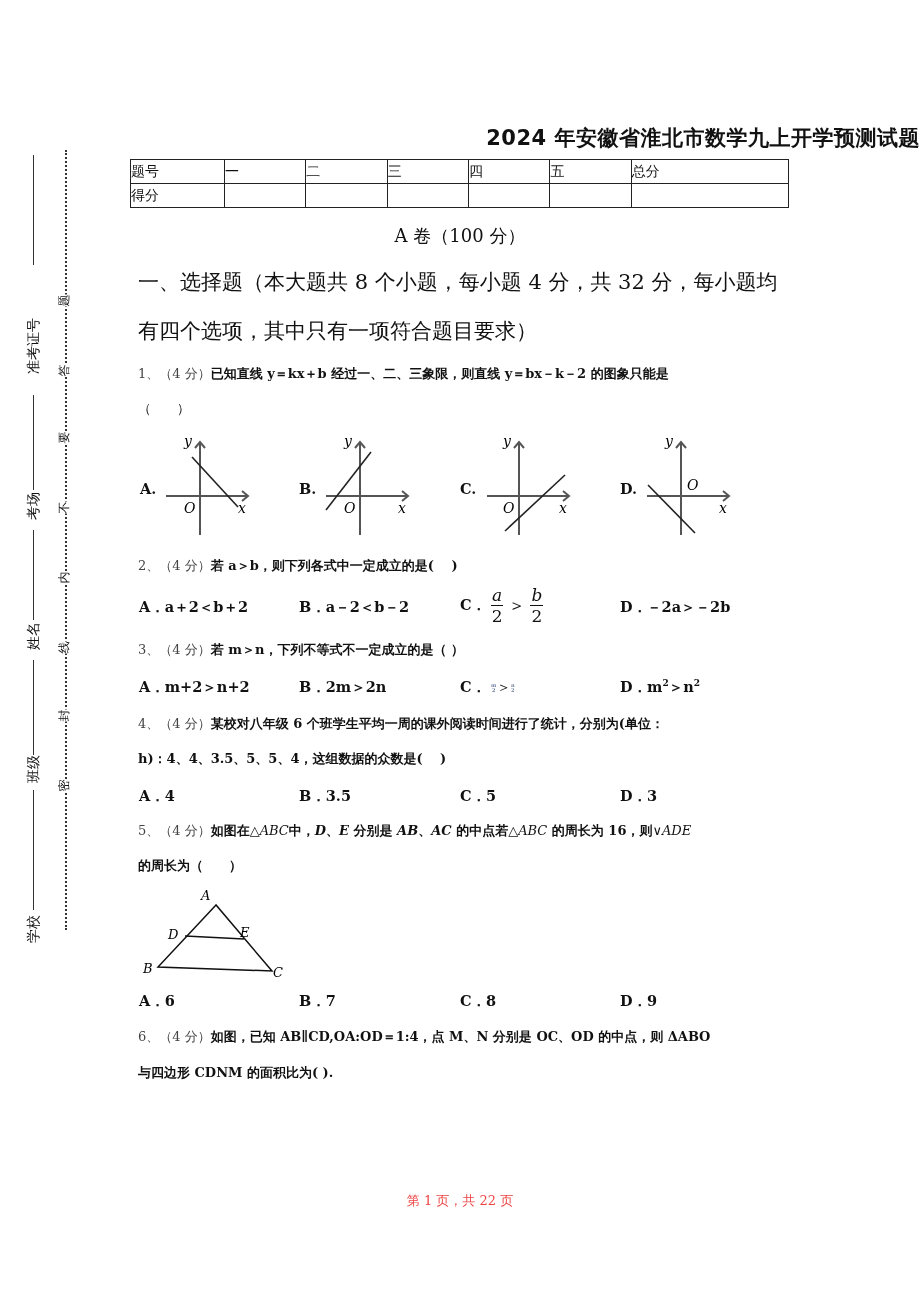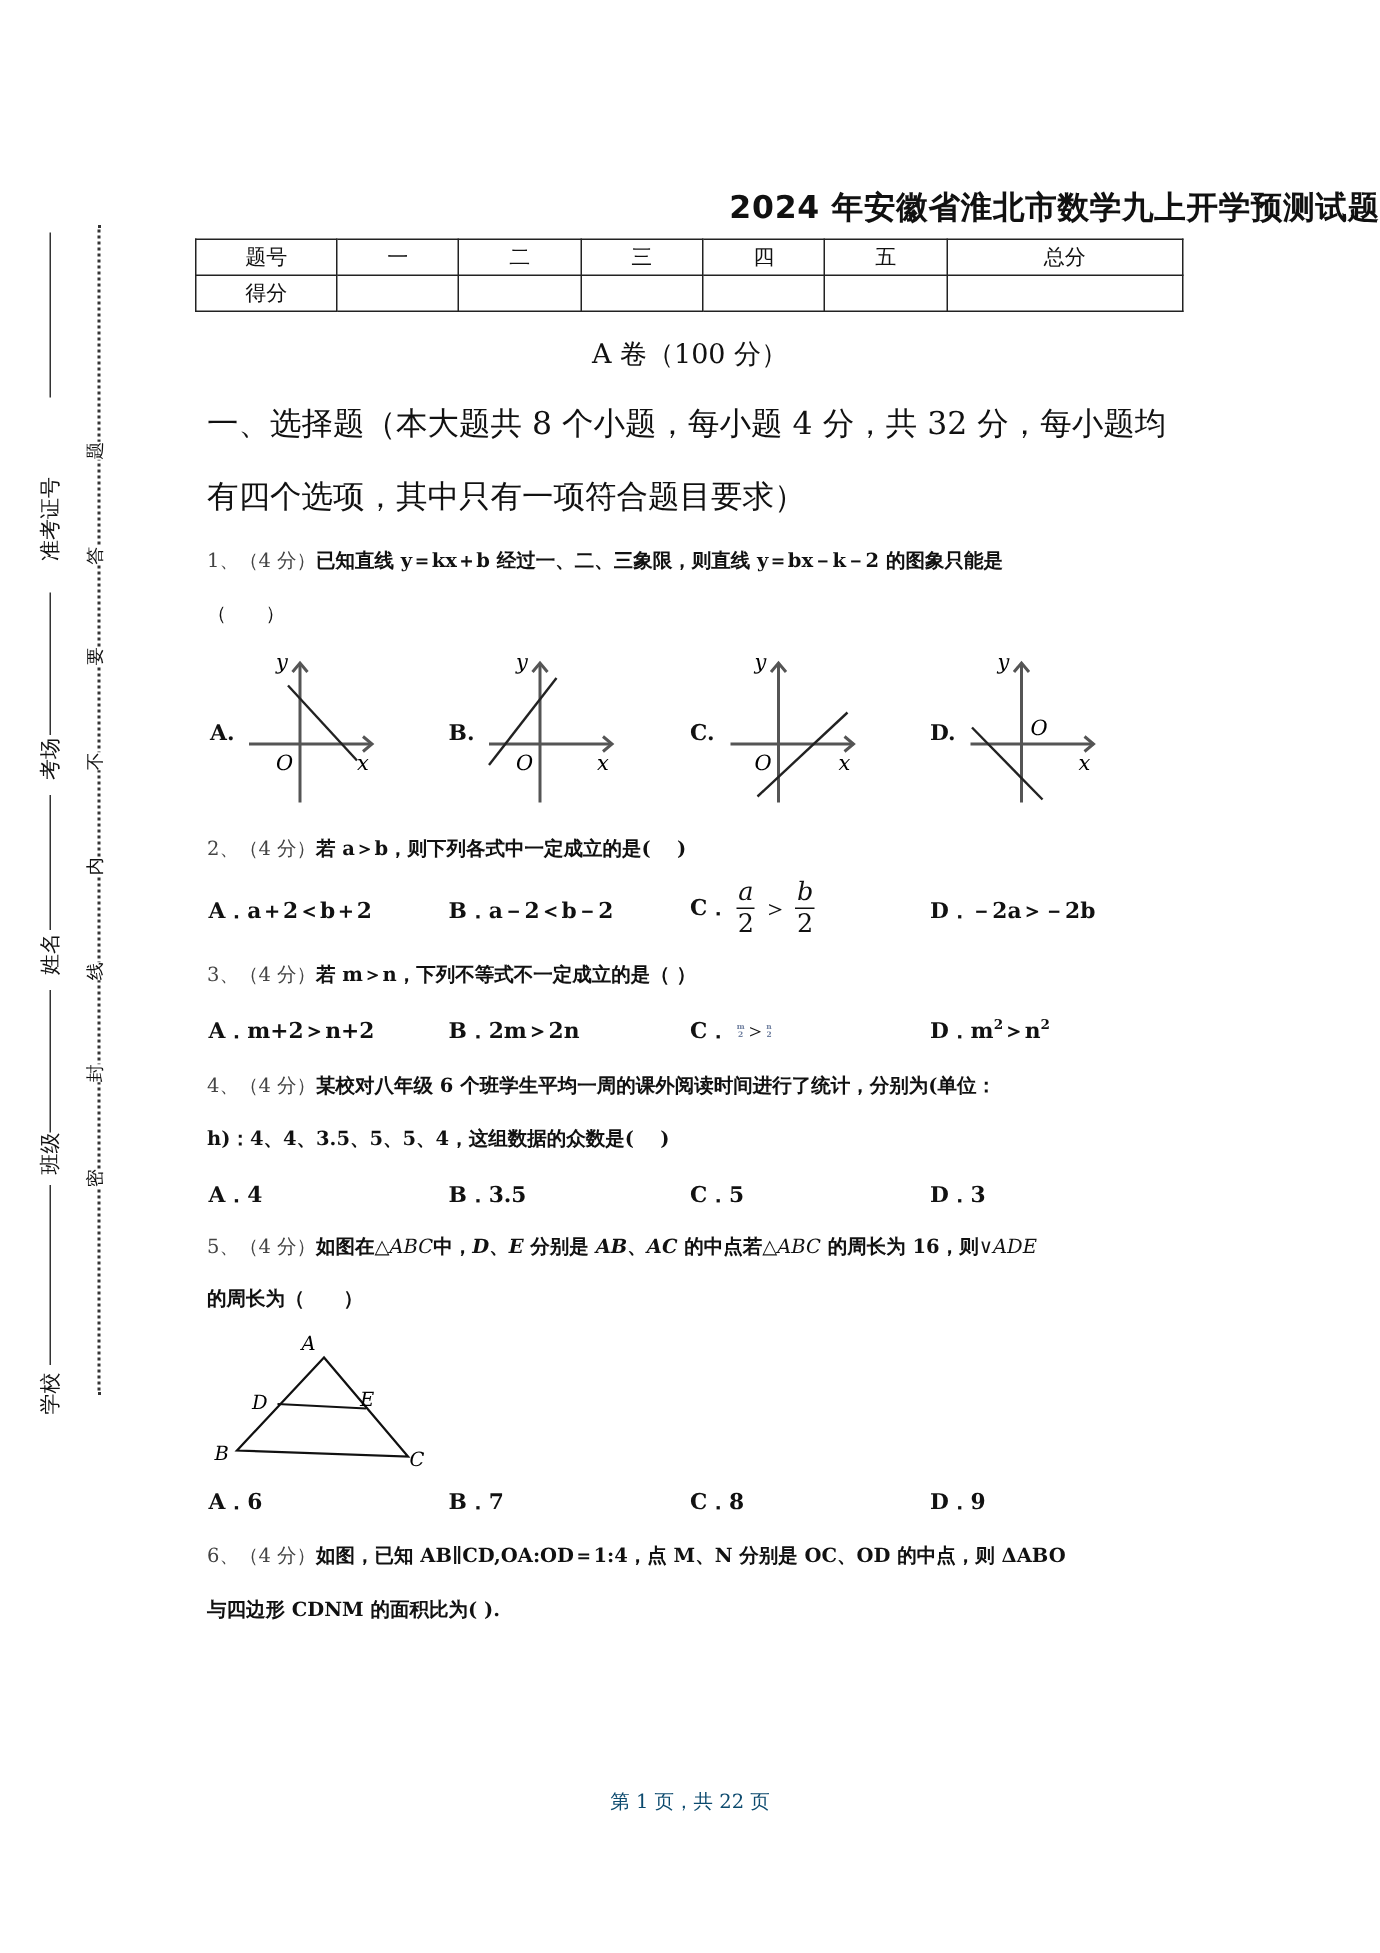--- a/index.html
+++ b/index.html
@@ -6,32 +6,32 @@
   body { width:920px; height:1302px; position:relative; overflow:hidden;
          font-family:"DejaVu Serif","Liberation Serif",serif; color:#111; }
   .abs { position:absolute; }
   
   .side-line { position:absolute; left:33px; width:0; border-left:1px solid #333; }
   .dot-line { position:absolute; left:65px; top:150px; height:780px; border-left:2px dotted #333; }
   .side-label { position:absolute; left:14px; font-size:14px; transform:rotate(-90deg); transform-origin:center; white-space:nowrap; width:40px; text-align:center; }
   .seal-char { position:absolute; left:58px; font-size:12px; background:#fff; transform:rotate(-90deg); padding:2px 0; }
   .title { position:absolute; left:0; width:920px; top:124px; text-align:right; font-family:"DejaVu Sans","Liberation Sans",sans-serif; font-weight:bold; font-size:21px; letter-spacing:0.5px; }
   table.score { position:absolute; left:130px; top:159px; width:659px; border-collapse:collapse; font-size:14px; font-family:"DejaVu Sans","Liberation Sans",sans-serif; }
-  table.score td { border:1px solid #222; height:23px; text-align:center; padding:0; }
+  table.score td { border:1px solid #222; height:23px; padding:0; }
   .vol { position:absolute; left:0; width:920px; top:224px; text-align:center; font-size:18px; }
   .sec { position:absolute; left:138px; font-size:21px; }
   .q { position:absolute; left:138px; font-size:13px; white-space:nowrap; }
   .q b, .opt b { font-weight:bold; }
   .qnum { color:#444; }
   .opt { position:absolute; font-size:14.5px; font-weight:bold; white-space:nowrap; }
   .frac { display:inline-block; vertical-align:middle; text-align:center; font-style:italic; font-weight:normal; font-size:17px; line-height:20px; }
   .frac .n { display:block; border-bottom:1px solid #111; padding:0 1px; }
   .frac .d { display:block; font-style:normal; }
   .tiny-frac { display:inline-block; vertical-align:middle; font-size:5px; color:#7080a0; line-height:5px; text-align:center; }
-  .footer { position:absolute; left:0; width:920px; top:1192px; text-align:center; font-size:13px; color:#0c4a6e; }
+  .footer { position:absolute; left:0; width:920px; top:1192px; text-align:center; font-size:13px; color:#ef4444; }
   svg text { font-family:"DejaVu Serif","Liberation Serif",serif; font-style:italic; }
 </style>
 </head>
 <body>
 
 <div>
   <div class="side-line" style="top:155px;height:110px;"></div>
   <div class="side-label" style="top:345px;">准考证号</div>
   <div class="side-line" style="top:395px;height:95px;"></div>
   <div class="side-label" style="top:497px;">考场</div>

